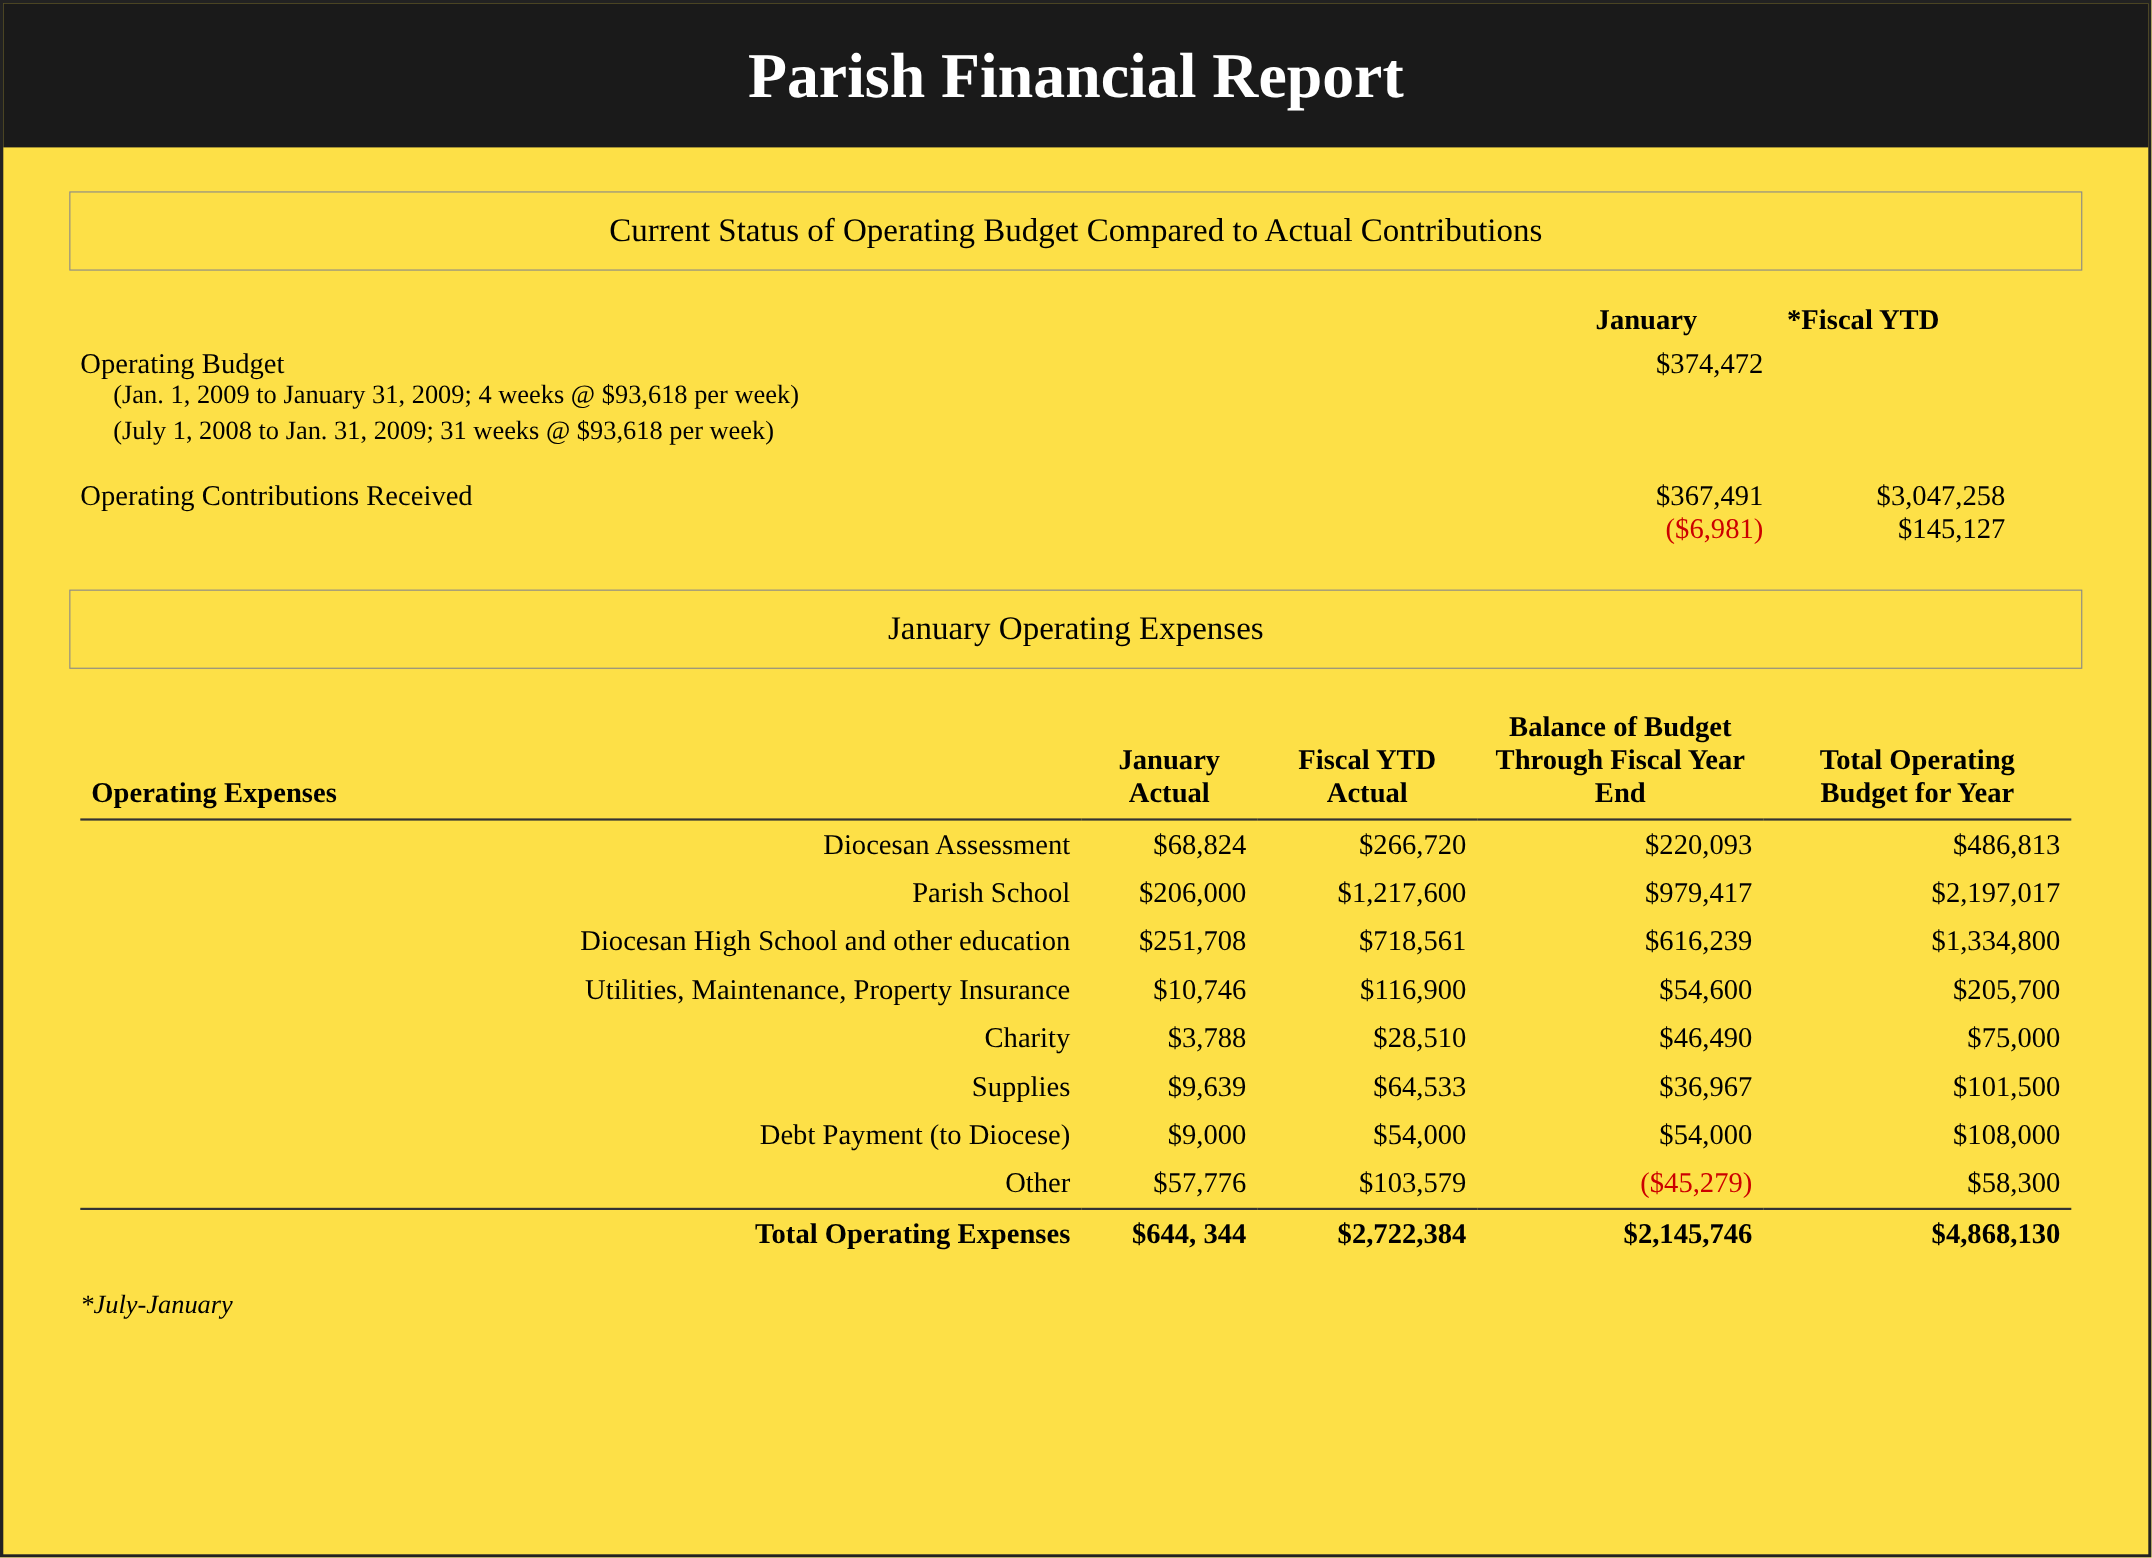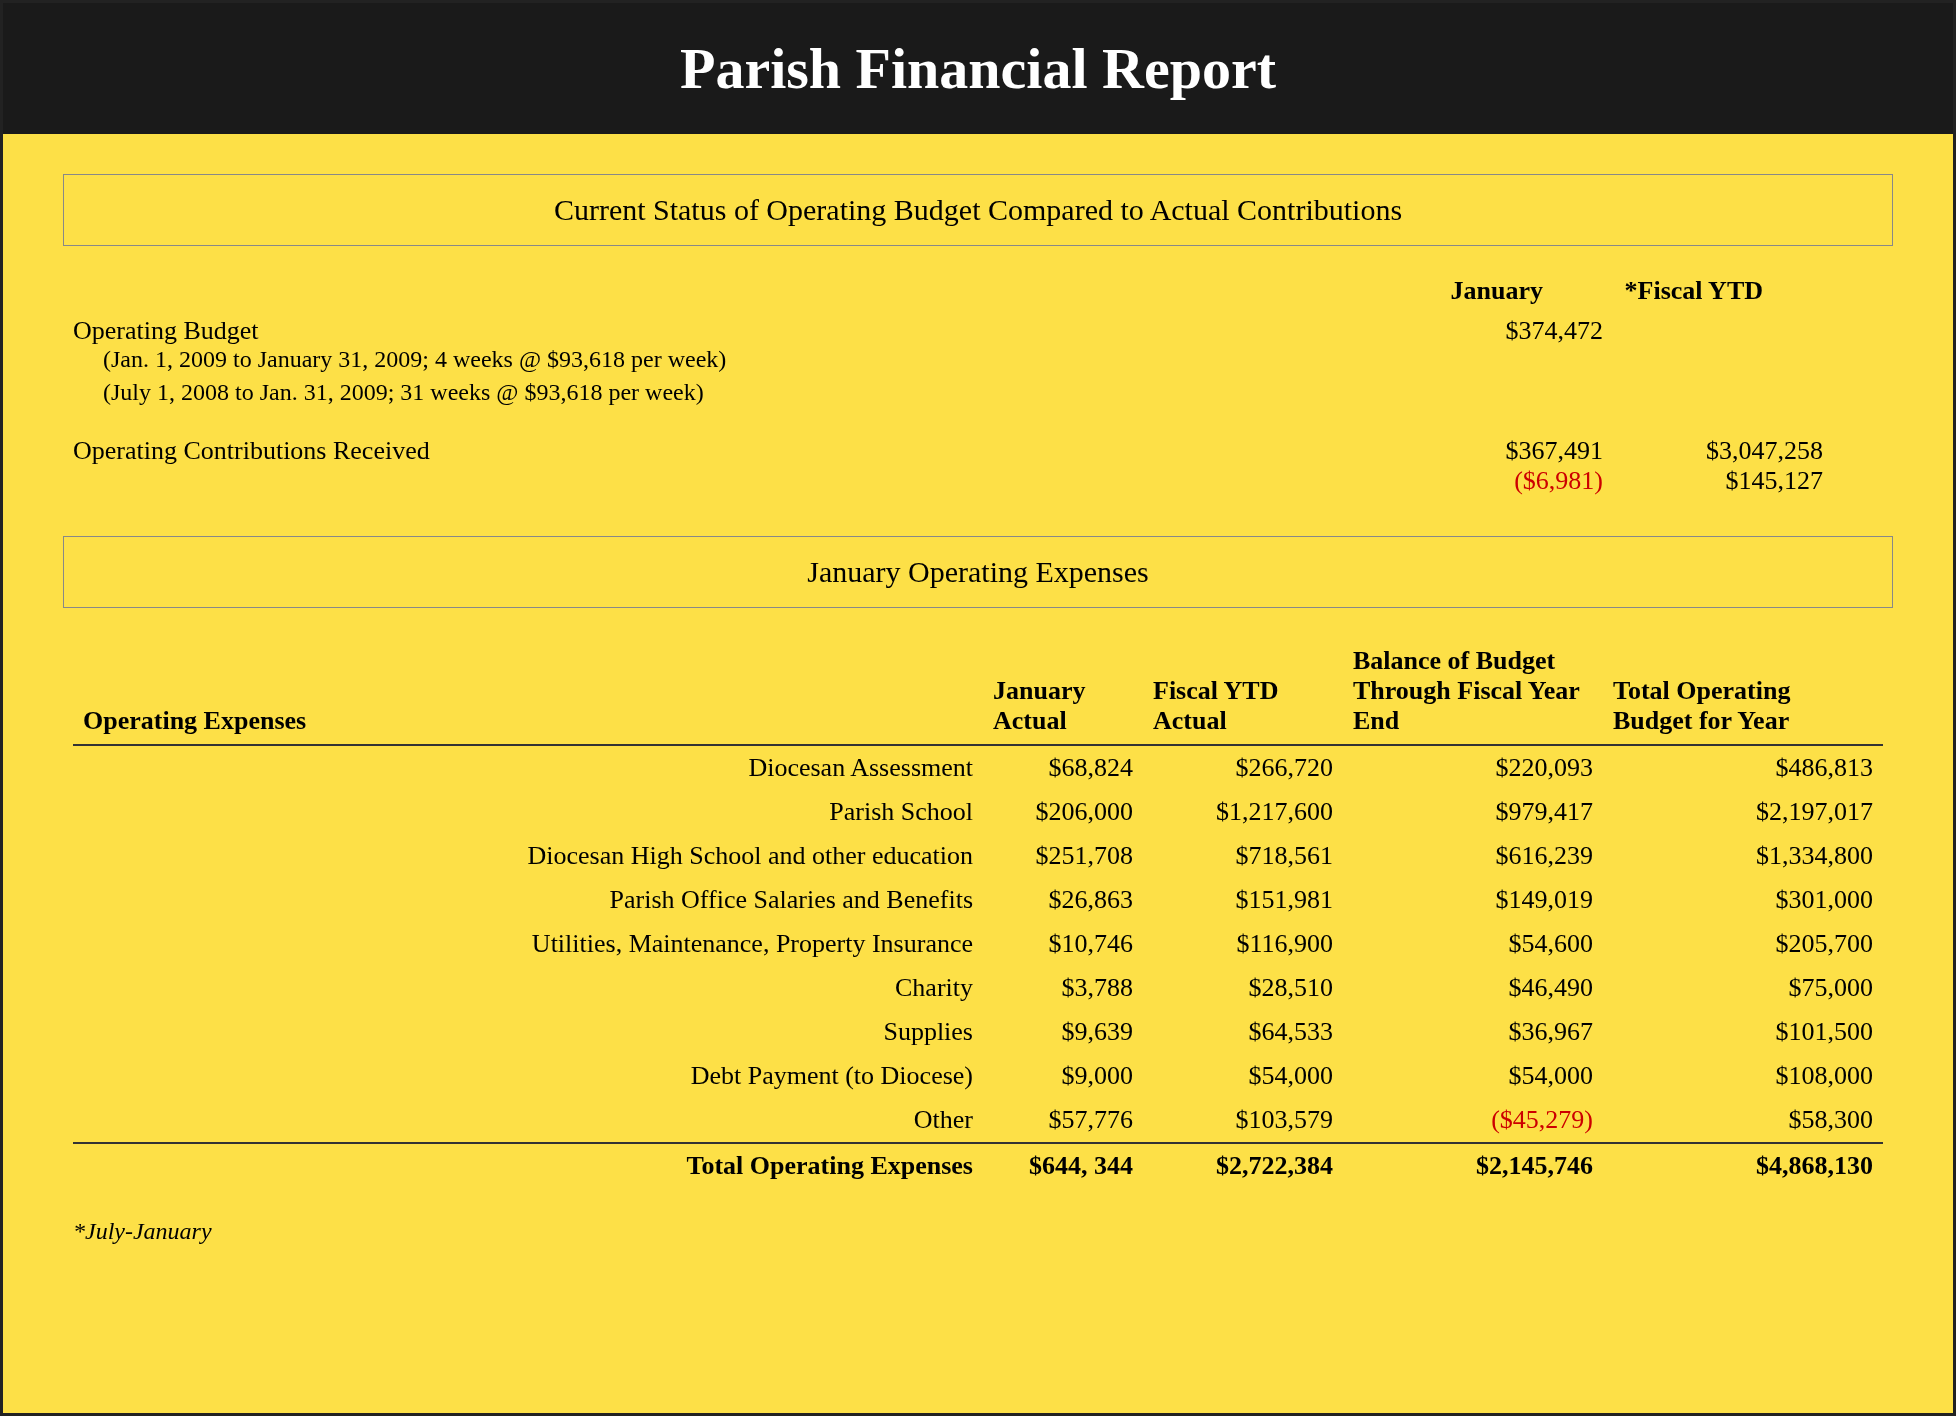--- a/index.html
+++ b/index.html
@@ -116,21 +116,21 @@
     .expenses-table {
       width: 100%;
       border-collapse: collapse;
       font-family: 'Times New Roman', Times, serif;
     }
 
     .expenses-table th {
       font-weight: bold;
       font-size: 26px;
       padding: 8px 10px;
-      text-align: left;
+      text-align: center;
       vertical-align: bottom;
       border-bottom: 2px solid #333;
     }
 
     .expenses-table th.label-col {
       text-align: left;
     }
 
     .expenses-table td {
       font-size: 26px;
@@ -252,27 +252,20 @@
               <td>$2,197,017</td>
             </tr>
             <tr>
               <td class="label-col">Diocesan High School and other education</td>
               <td>$251,708</td>
               <td>$718,561</td>
               <td>$616,239</td>
               <td>$1,334,800</td>
             </tr>
             <tr>
-              <td class="label-col">Parish Office Salaries and Benefits</td>
-              <td>$26,863</td>
-              <td>$151,981</td>
-              <td>$149,019</td>
-              <td>$301,000</td>
-            </tr>
-            <tr>
               <td class="label-col">Utilities, Maintenance, Property Insurance</td>
               <td>$10,746</td>
               <td>$116,900</td>
               <td>$54,600</td>
               <td>$205,700</td>
             </tr>
             <tr>
               <td class="label-col">Charity</td>
               <td>$3,788</td>
               <td>$28,510</td>

